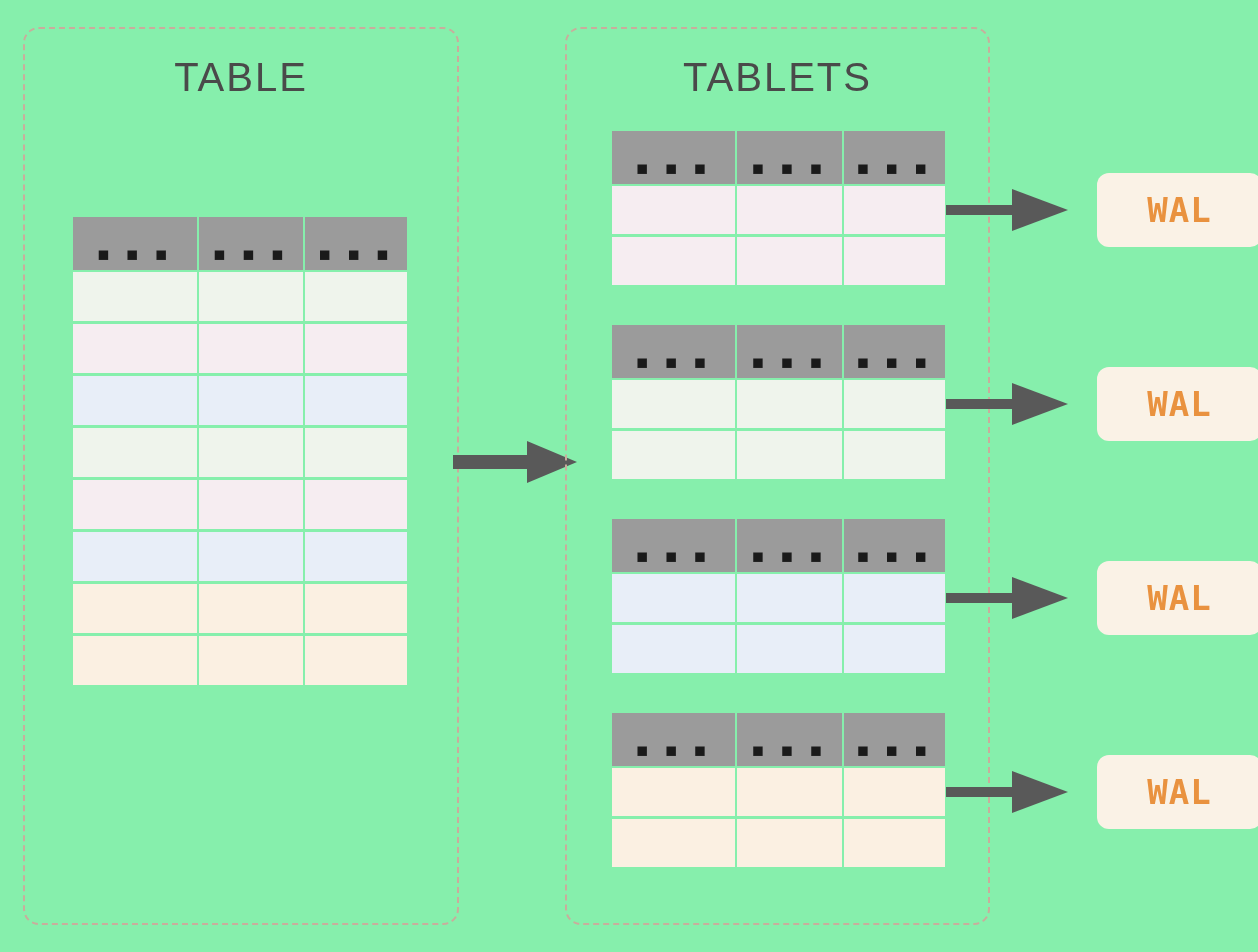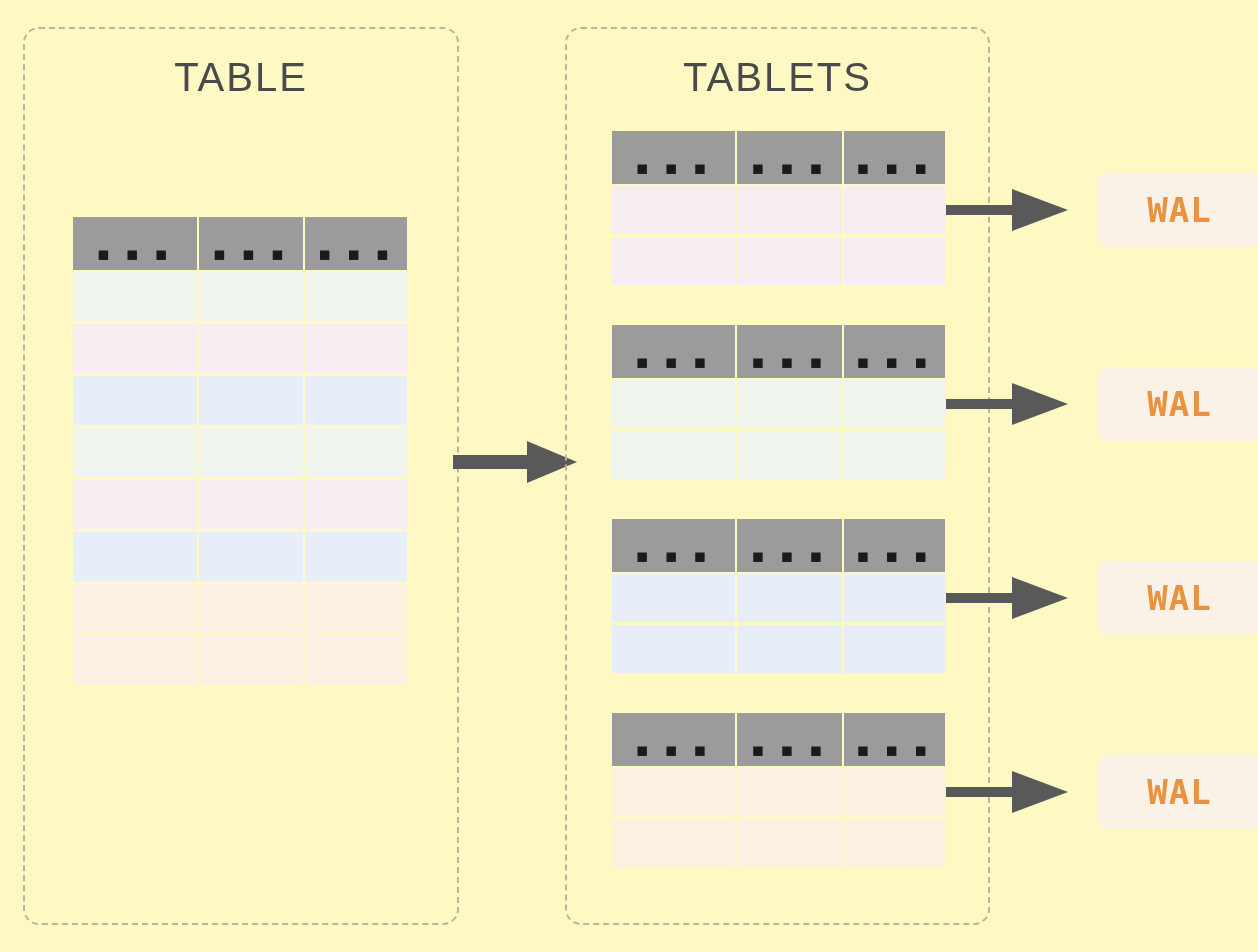--- a/index.html
+++ b/index.html
@@ -1,17 +1,17 @@
 <!DOCTYPE html>
 <html><head>
 <meta charset="utf-8">
 <style>
   html,body{margin:0;padding:0;background:#fff;}
   .canvas{
-    position:relative;width:1258px;height:952px;background:#fef9c3;overflow:hidden;
+    position:relative;width:1258px;height:952px;background:#86efac;overflow:hidden;
     font-family:"Liberation Sans",sans-serif;
   }
   .panel{
     position:absolute;top:27px;height:898px;box-sizing:border-box;
     border:2px dashed var(--border);border-radius:16px;background:transparent;
   }
   .panel-left{left:23px;width:436px;}
   .panel-right{left:565px;width:425px;}
   .panel-title{
     position:absolute;top:24px;left:0;right:0;text-align:center;

